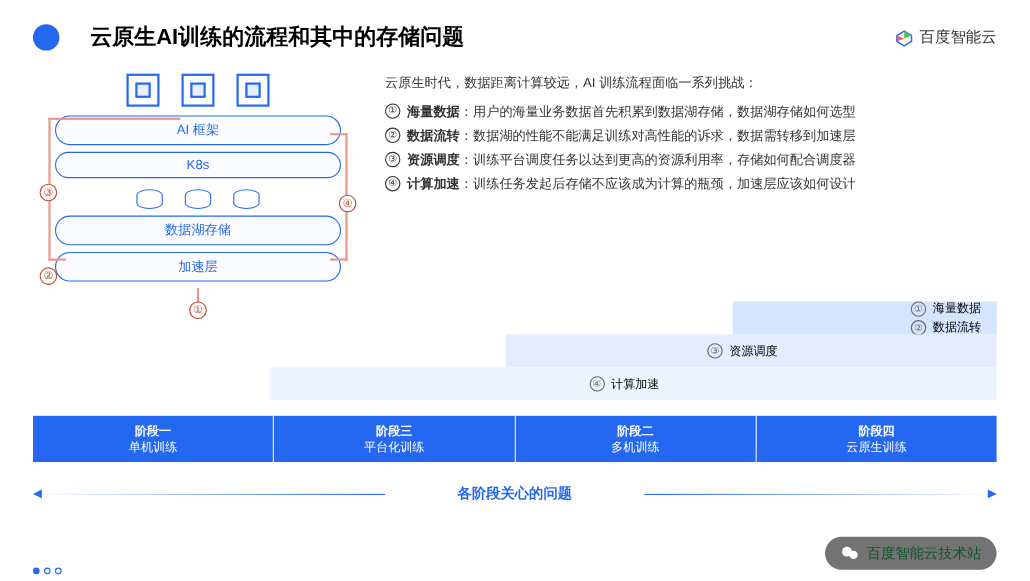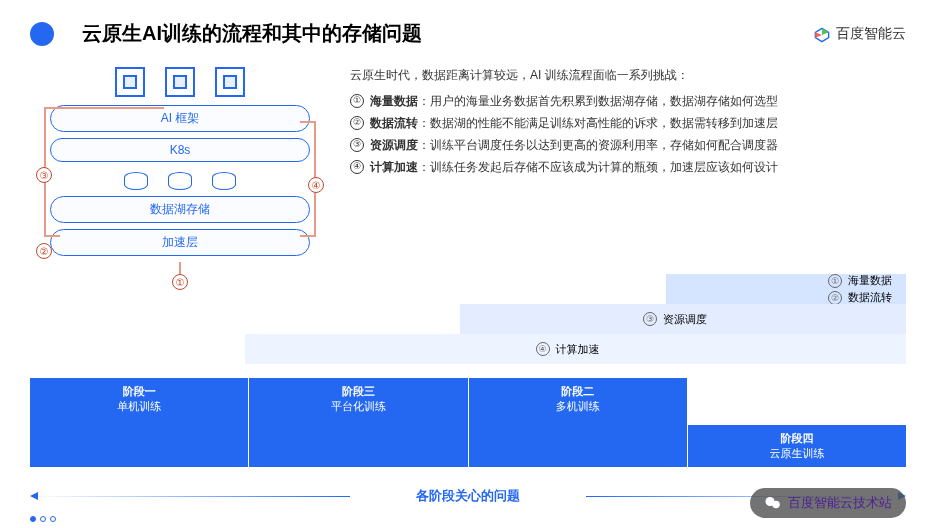--- a/index.html
+++ b/index.html
@@ -28,33 +28,33 @@
   .desc-label { font-weight: bold; }
   .stairs { padding: 0 30px; margin-top: 12px; }
   .stair-row { display: flex; height: 30px; font-size: 11px; }
   .stair-cell { display: flex; align-items: center; padding-right: 16px; gap: 6px; }
   .stair-num { width: 14px; height: 14px; border: 1px solid #666; border-radius: 50%; font-size: 9px; display: flex; align-items: center; justify-content: center; color: #666; }
   .stair-bg1 { background: #eef4ff; }
   .stair-bg2 { background: #e3edff; }
   .stair-bg3 { background: #d6e5ff; }
   .phases { display: flex; padding: 12px 30px; margin-top: 2px; }
   .phase { flex: 1; background: #2468f2; color: #fff; text-align: center; padding: 6px 0; font-size: 11px; border-right: 1px solid #fff; }
-  .phase:last-child { border-right: none; margin-top: 47px; }
+  .phase:last-child { border-right: none; }
   .phase-title { font-weight: bold; }
   .axis { text-align: center; margin-top: 8px; font-size: 13px; color: #2468f2; font-weight: bold; position: relative; }
   .axis::before, .axis::after { content: ""; position: absolute; top: 50%; width: 320px; height: 1px; background: linear-gradient(to right, transparent, #2468f2); }
   .axis::before { left: 30px; }
   .axis::after { right: 30px; transform: scaleX(-1); }
   .axis-arrow-left, .axis-arrow-right { position: absolute; top: 50%; width: 0; height: 0; border-top: 4px solid transparent; border-bottom: 4px solid transparent; transform: translateY(-50%); }
   .axis-arrow-left { left: 30px; border-right: 8px solid #2468f2; }
   .axis-arrow-right { right: 30px; border-left: 8px solid #2468f2; }
   .footer { position: absolute; bottom: 6px; left: 30px; display: flex; gap: 4px; }
   .dot { width: 6px; height: 6px; border-radius: 50%; border: 1px solid #2468f2; }
   .dot.active { background: #2468f2; }
-  .wechat { position: absolute; bottom: 10px; right: 30px; background: rgba(80,80,80,0.8); color: #4c1d95; padding: 6px 14px; border-radius: 16px; font-size: 13px; display: flex; align-items: flex-start; gap: 6px; }
+  .wechat { position: absolute; bottom: 10px; right: 30px; background: rgba(80,80,80,0.8); color: #14532d; padding: 6px 14px; border-radius: 16px; font-size: 13px; display: flex; align-items: flex-start; gap: 6px; }
   .wechat-icon { width: 18px; height: 18px; fill: #fff; }
 </style>
 </head>
 <body>
 
 <div class="header">
   <div class="title-wrap">
     <div class="blue-dot"></div>
     <div class="title">云原生AI训练的流程和其中的存储问题</div>
   </div>

